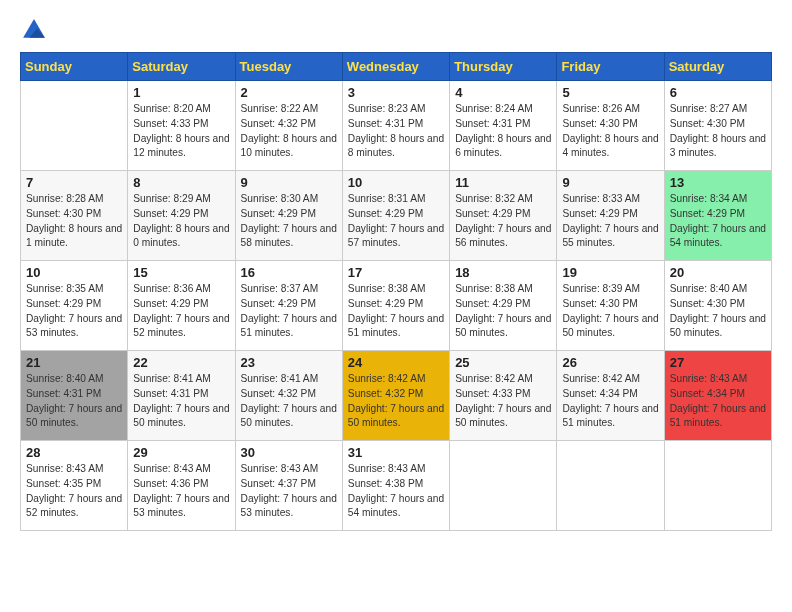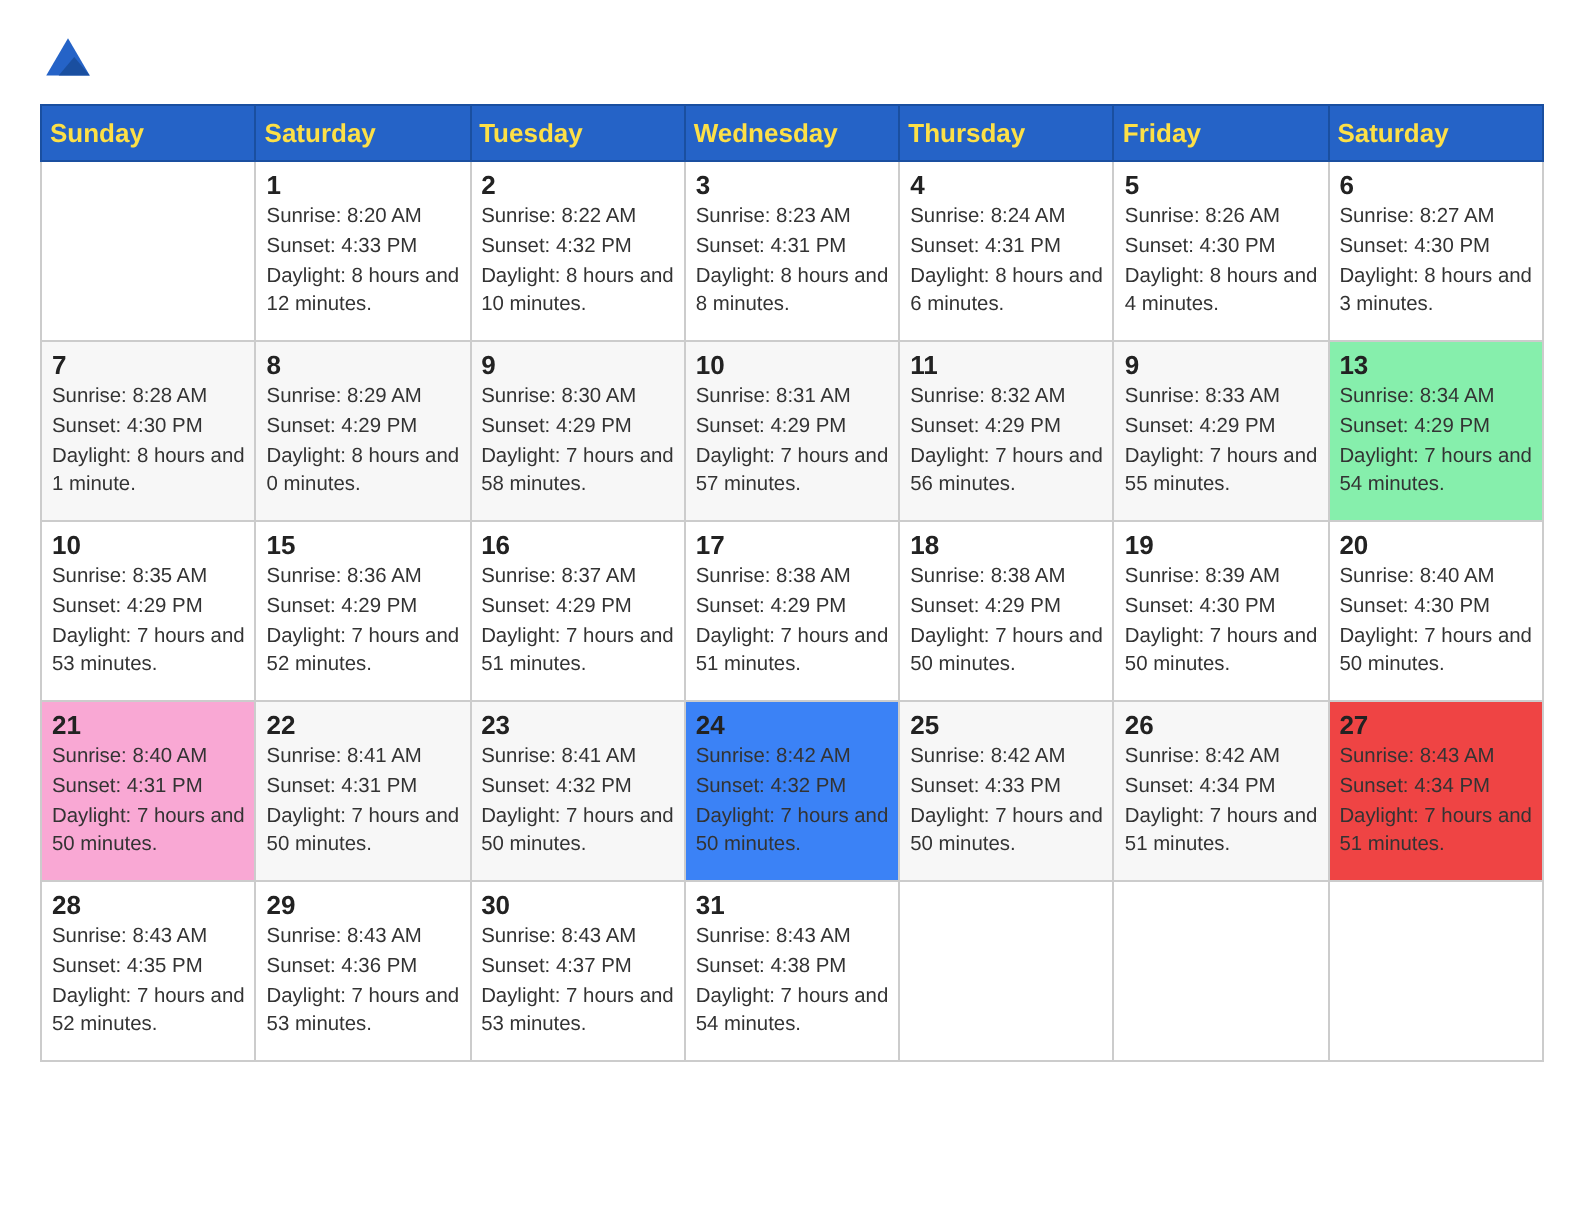--- a/index.html
+++ b/index.html
@@ -203,33 +203,33 @@
         <td>
           <span class="day-num">19</span>
           <div class="day-info">Sunrise: 8:39 AM<br>Sunset: 4:30 PM<br>Daylight: 7 hours and 50 minutes.</div>
         </td>
         <td>
           <span class="day-num">20</span>
           <div class="day-info">Sunrise: 8:40 AM<br>Sunset: 4:30 PM<br>Daylight: 7 hours and 50 minutes.</div>
         </td>
       </tr>
       <tr>
-        <td style="background: #f9a8d4; margin-left: 44px;">
+        <td style="background: #a3a3a3; margin-left: 44px;">
           <span class="day-num">21</span>
           <div class="day-info">Sunrise: 8:40 AM<br>Sunset: 4:31 PM<br>Daylight: 7 hours and 50 minutes.</div>
         </td>
         <td style="background: rgb(247, 247, 247);">
           <span class="day-num">22</span>
           <div class="day-info">Sunrise: 8:41 AM<br>Sunset: 4:31 PM<br>Daylight: 7 hours and 50 minutes.</div>
         </td>
         <td style="background: rgb(247, 247, 247);">
           <span class="day-num">23</span>
           <div class="day-info">Sunrise: 8:41 AM<br>Sunset: 4:32 PM<br>Daylight: 7 hours and 50 minutes.</div>
         </td>
-        <td style="background: #3b82f6;">
+        <td style="background: #eab308;">
           <span class="day-num">24</span>
           <div class="day-info">Sunrise: 8:42 AM<br>Sunset: 4:32 PM<br>Daylight: 7 hours and 50 minutes.</div>
         </td>
         <td style="background: rgb(247, 247, 247);">
           <span class="day-num">25</span>
           <div class="day-info">Sunrise: 8:42 AM<br>Sunset: 4:33 PM<br>Daylight: 7 hours and 50 minutes.</div>
         </td>
         <td style="background: rgb(247, 247, 247); margin-top: 36px;">
           <span class="day-num">26</span>
           <div class="day-info">Sunrise: 8:42 AM<br>Sunset: 4:34 PM<br>Daylight: 7 hours and 51 minutes.</div>

